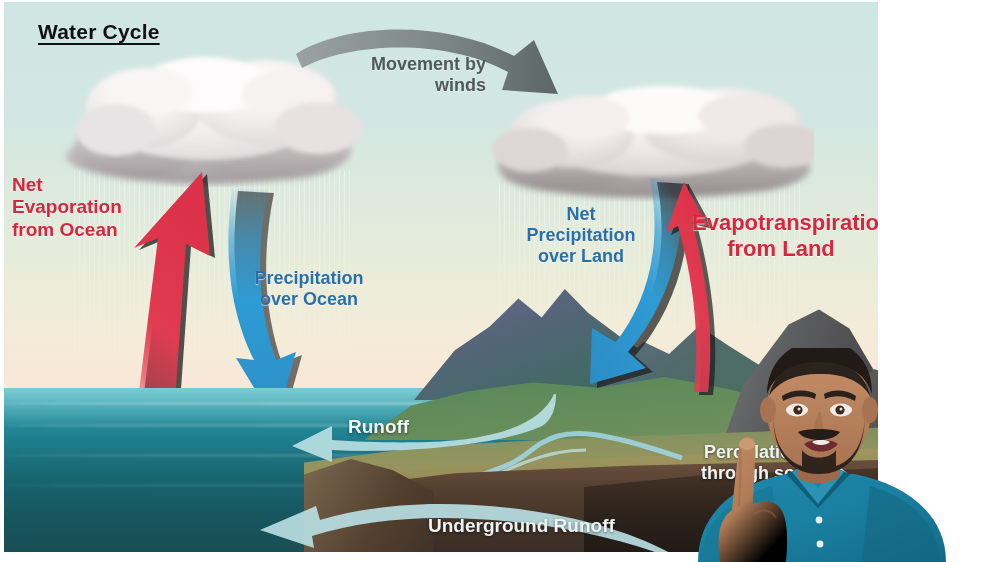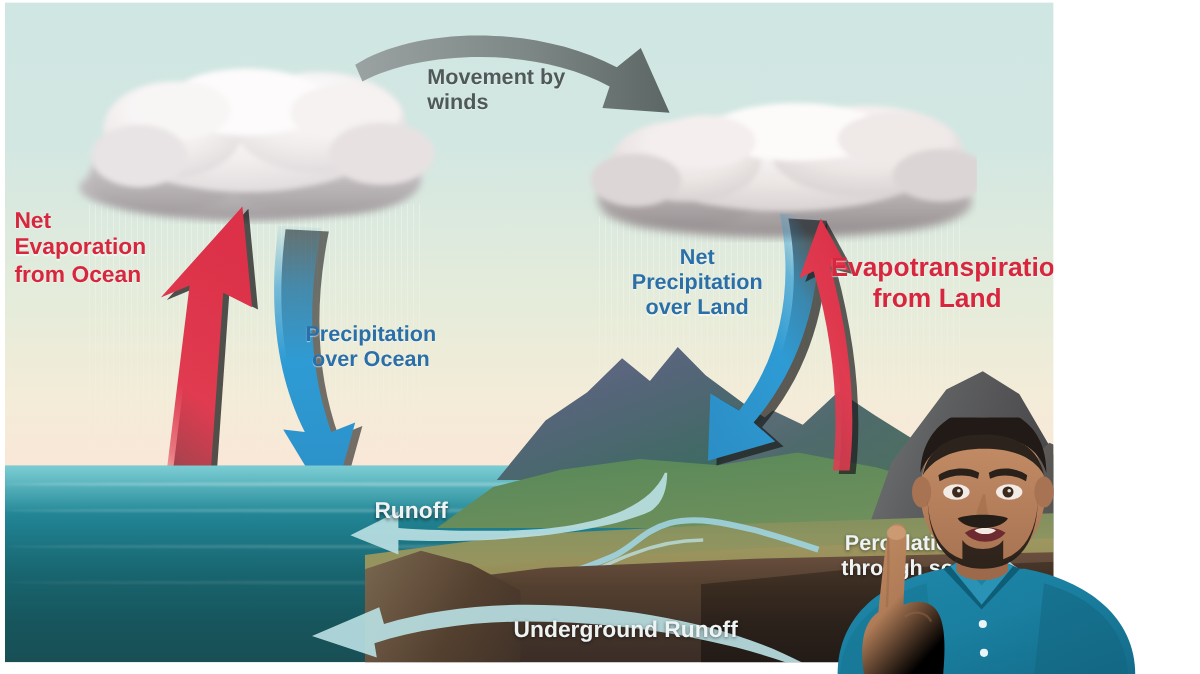--- a/index.html
+++ b/index.html
@@ -118,24 +118,24 @@
     left:34px;top:18px;font-size:21px;color:#111;
     text-decoration:underline;text-underline-offset:4px;letter-spacing:.2px;
   }
   .lbl-red{color:#d7273f;text-shadow:0 1px 1px rgba(255,255,255,.65);}
   .lbl-blue{color:#2a6fa8;text-shadow:0 1px 1px rgba(255,255,255,.6);}
   .lbl-gray{color:#4f5a58;text-shadow:0 1px 1px rgba(255,255,255,.5);}
   .lbl-white{color:#eef4f4;text-shadow:0 1px 3px rgba(0,0,0,.55);}
 
   .lbl-netevap{left:8px;top:172px;font-size:19px;text-align:left;}
   .lbl-precocean{left:240px;top:266px;font-size:18px;text-align:center;width:130px;}
-  .lbl-wind{left:352px;top:52px;font-size:18px;text-align:left;width:130px;}
+  .lbl-wind{left:352px;top:52px;font-size:18px;text-align:right;width:130px;}
   .lbl-netprec{left:516px;top:202px;font-size:18px;text-align:center;width:122px;}
   .lbl-evapo{left:688px;top:208px;font-size:22px;text-align:center;width:178px;}
-  .lbl-runoff{left:308px;top:414px;font-size:19px;}
+  .lbl-runoff{left:344px;top:414px;font-size:19px;}
   .lbl-ugrunoff{left:424px;top:478px;font-size:19px;margin-top:35px;}
   .lbl-perc{left:690px;top:440px;font-size:18px;text-align:center;width:118px;}
 
   
   .arrow{position:absolute;}
   .arrow svg{display:block;overflow:visible;}
 
   
   #presenter{position:absolute;left:640px;top:348px;width:360px;height:214px;}
   #presenter svg{display:block;}
@@ -343,20 +343,21 @@
         <path d="M40,2 C22,14 12,30 16,46 C18,56 26,64 36,70 L26,72 C10,62 0,46 4,30 C8,16 22,6 38,0 Z" fill="#b9dee2" opacity=".9"></path>
       </svg>
     </div>
 
     <div class="arrow" style="left:250px;top:496px;width:420px;height:58px;">
       <svg width="420" height="58" viewBox="0 0 420 58">
         <path d="M418,56 C360,24 270,6 186,6 C140,6 100,12 66,22 L62,8 L6,32 L60,50 L58,38 C96,26 140,20 186,20 C264,20 348,34 412,58 Z" fill="#b9dee2" opacity=".92"></path>
       </svg>
     </div>
 
+    <div class="lbl lbl-title">Water Cycle</div>
 
     <div class="lbl lbl-red lbl-netevap">Net
 Evaporation
 from Ocean</div>
 
     <div class="lbl lbl-blue lbl-precocean">Precipitation
 over Ocean</div>
 
     <div class="lbl lbl-gray lbl-wind">Movement by
 winds</div>

